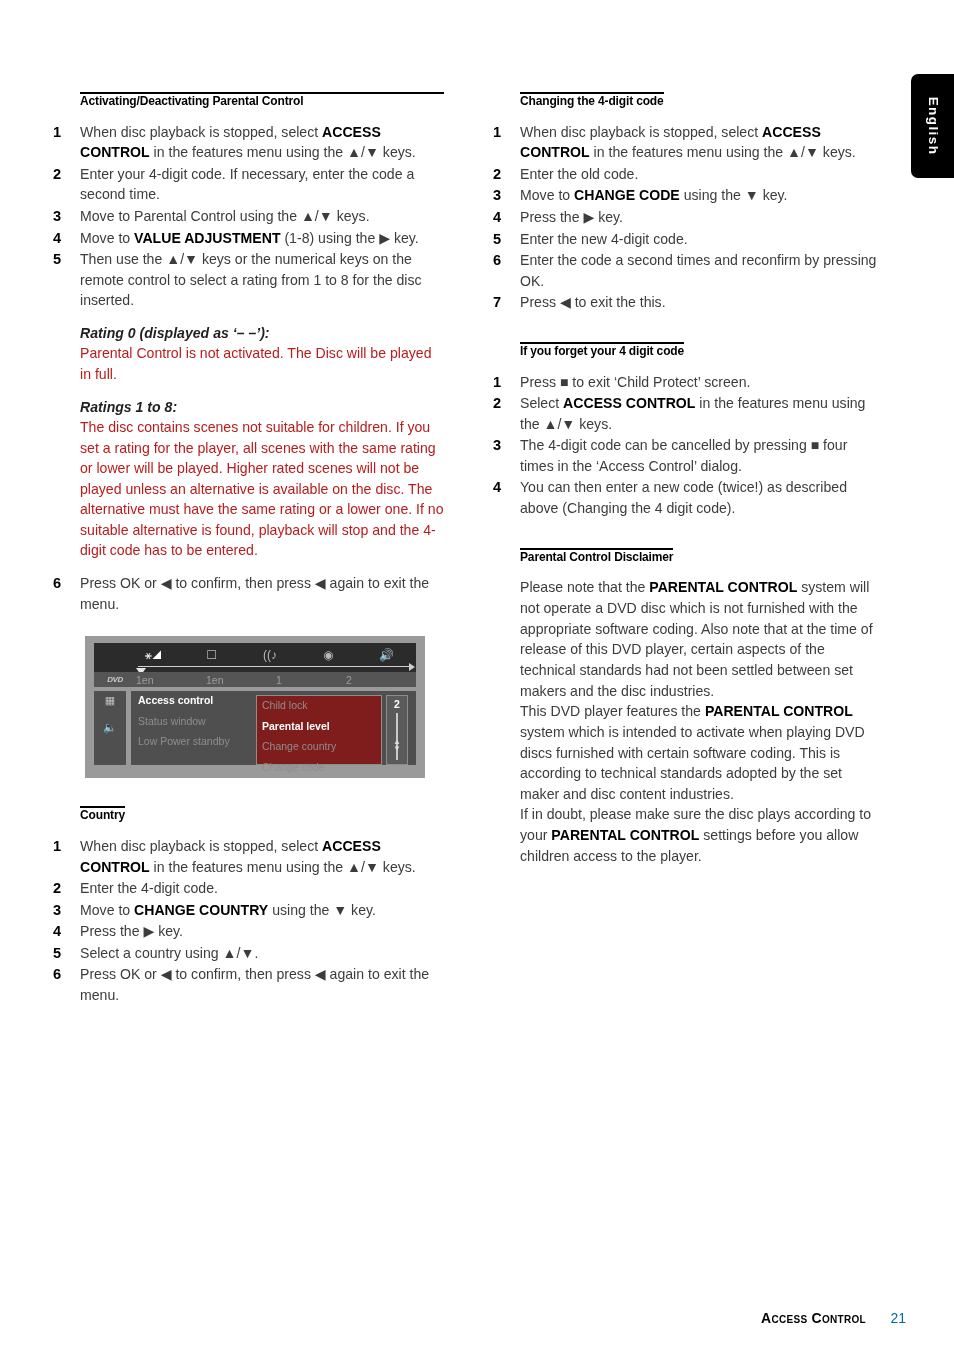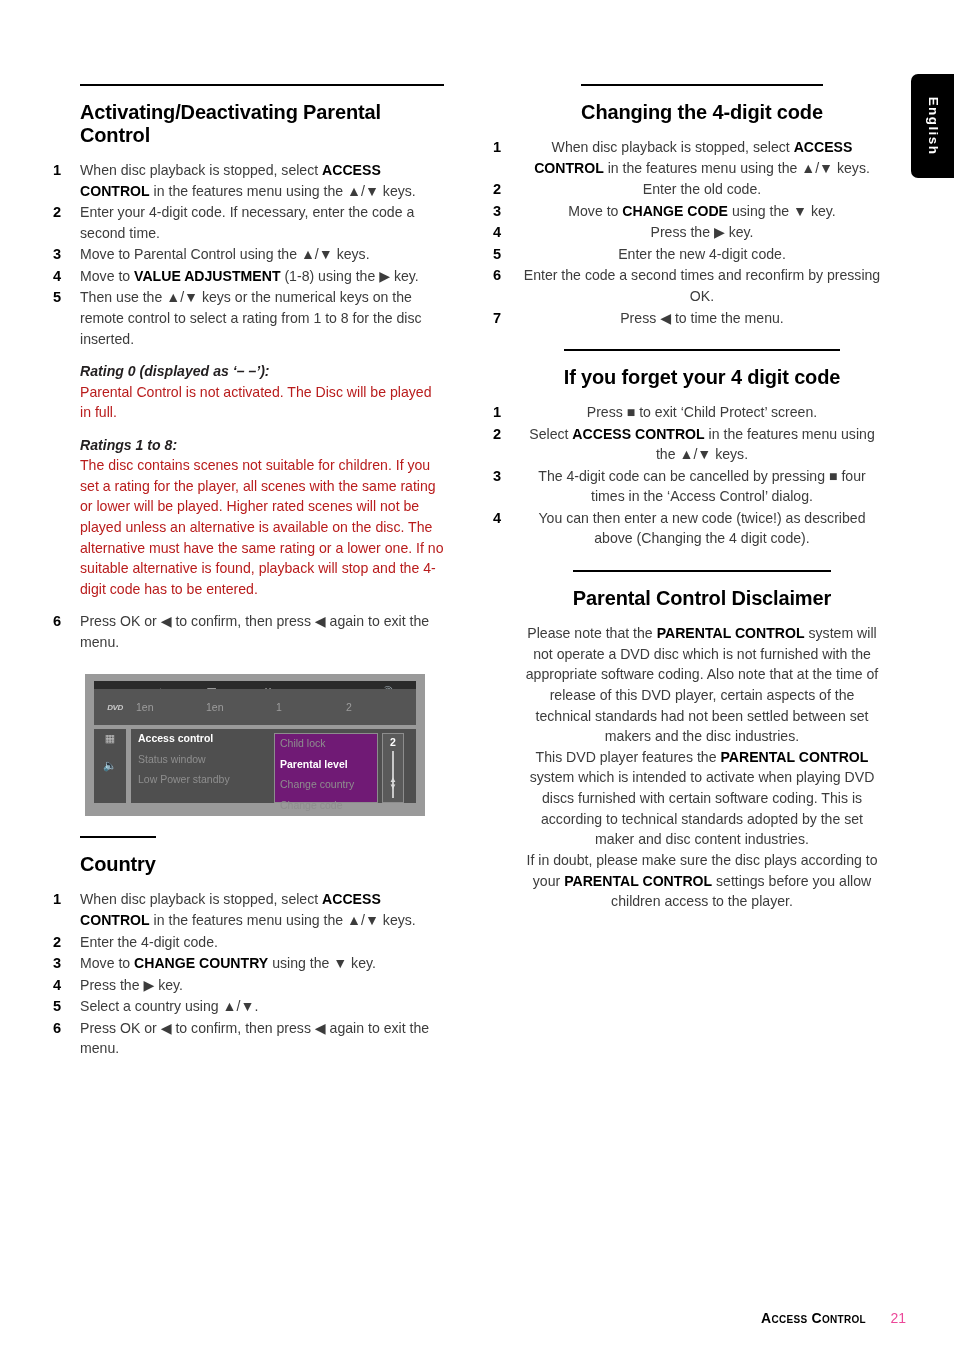--- a/index.html
+++ b/index.html
@@ -39,29 +39,29 @@
     letter-spacing: 1.4px;
   }
 
   
   .col {
     position: absolute;
     top: 84px;
     width: 396px;
   }
   .col-left  { left: 48px; }
-  .col-right { left: 488px; text-align: center; }
+  .col-right { left: 488px; }
 
   
   .sec-head {
     display: inline-block;
     border-top: 2.6px solid #000;
-    padding-top: 15px;
-    margin: 0 0 13px 0;
-    font-size: 20px;
+    padding-top: 1px;
+    margin: 8px 0 13px 0;
+    font-size: 12px;
     font-weight: bold;
     letter-spacing: -0.15px;
     color: #000;
     line-height: 1.15;
   }
   .head-wrap { padding-left: 32px; }
   .head-wrap.full .sec-head { display: block; }
 
   .sec-spacer { height: 20px; }
 
@@ -143,21 +143,21 @@
     flex: 1;
     text-align: center;
     color: #b9b9b9;
     font-size: 12px;
     line-height: 1;
   }
   .osd-icons .ic.active { color: #ffffff; }
   .osd-bottomstrip {
     position: absolute;
     left: 0; right: 0; bottom: 0;
-    height: 36px;
+    height: 15px;
     background: #555555;
     display: flex;
     align-items: center;
   }
   .osd-dvd {
     width: 42px;
     text-align: center;
     color: #c9c9c9;
     font-size: 8px;
     font-weight: bold;
@@ -228,26 +228,26 @@
   .osd-list1 { width: 118px; }
   .osd-list1 .row {
     font-size: 10.5px;
     line-height: 1;
     margin-bottom: 10px;
     color: #8e8e8e;
     white-space: nowrap;
   }
   .osd-list1 .row.sel { color: #ffffff; font-weight: bold; }
   .osd-list2 {
-    width: 104px;
-    background: #701a75;
+    width: 126px;
+    background: #7f1d1d;
     border: 1px solid #8d8d8d;
     box-sizing: border-box;
     padding: 4px 0 0 5px;
-    margin-left: 18px;
+    margin-left: 0;
   }
   .osd-list2 .row {
     font-size: 10.5px;
     line-height: 1;
     margin-bottom: 10px;
     color: #8e8e8e;
     white-space: nowrap;
   }
   .osd-list2 .row.sel { color: #ffffff; font-weight: bold; }
   .osd-slider {
@@ -305,21 +305,21 @@
   }
   .footer .f-title {
     font-size: 14px;
     font-weight: bold;
     font-variant: small-caps;
     letter-spacing: 0.3px;
     color: #000;
   }
   .footer .f-page {
     font-size: 14px;
-    color: #ec4899;
+    color: #0369a1;
     margin-left: 20px;
   }
 </style>
 </head>
 <body>
 
 <div class="lang-tab">
   <span>English</span>
 </div>
 
@@ -418,21 +418,21 @@
     <h2 class="sec-head">Changing the 4-digit code</h2>
   </div>
 
   <ol class="steps">
     <li>When disc playback is stopped, select <b>ACCESS CONTROL</b> in the features menu using the ▲/▼ keys.</li>
     <li>Enter the old code.</li>
     <li>Move to <b>CHANGE CODE</b> using the ▼ key.</li>
     <li>Press the ▶ key.</li>
     <li>Enter the new 4-digit code.</li>
     <li>Enter the code a second times and reconfirm by pressing OK.</li>
-    <li>Press ◀ to time the menu.</li>
+    <li>Press ◀ to exit the this.</li>
   </ol>
 
   <div class="sec-spacer"></div>
 
   <div class="head-wrap">
     <h2 class="sec-head">If you forget your 4 digit code</h2>
   </div>
 
   <ol class="steps">
     <li>Press ■ to exit ‘Child Protect’ screen.</li>

